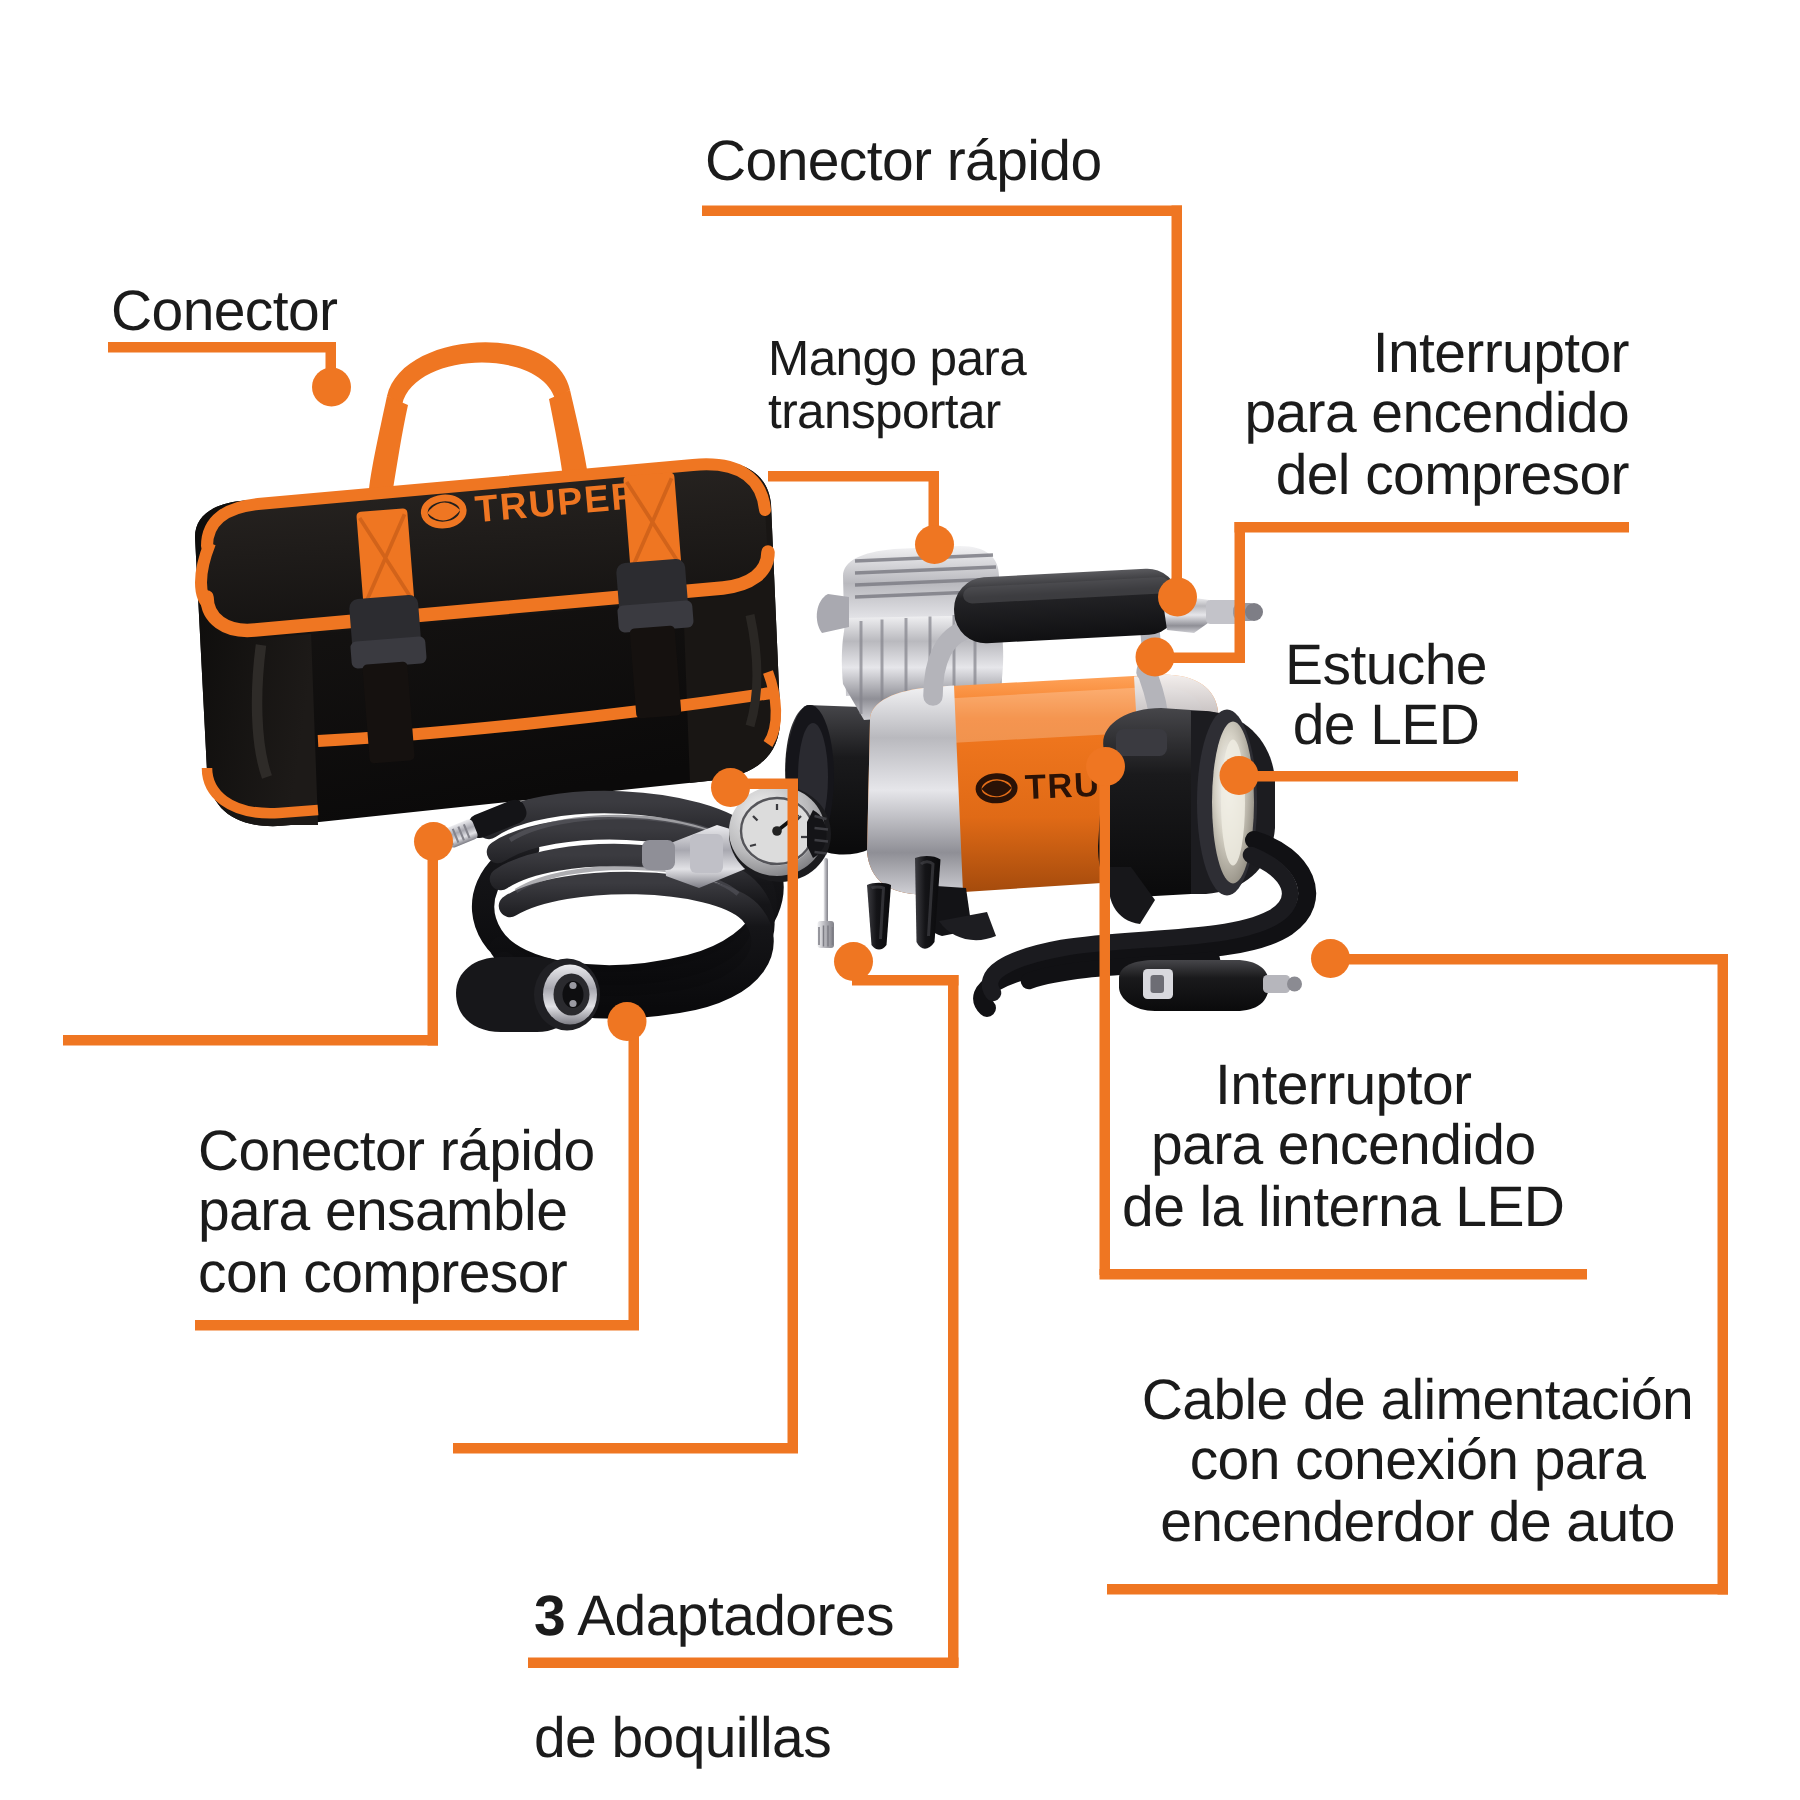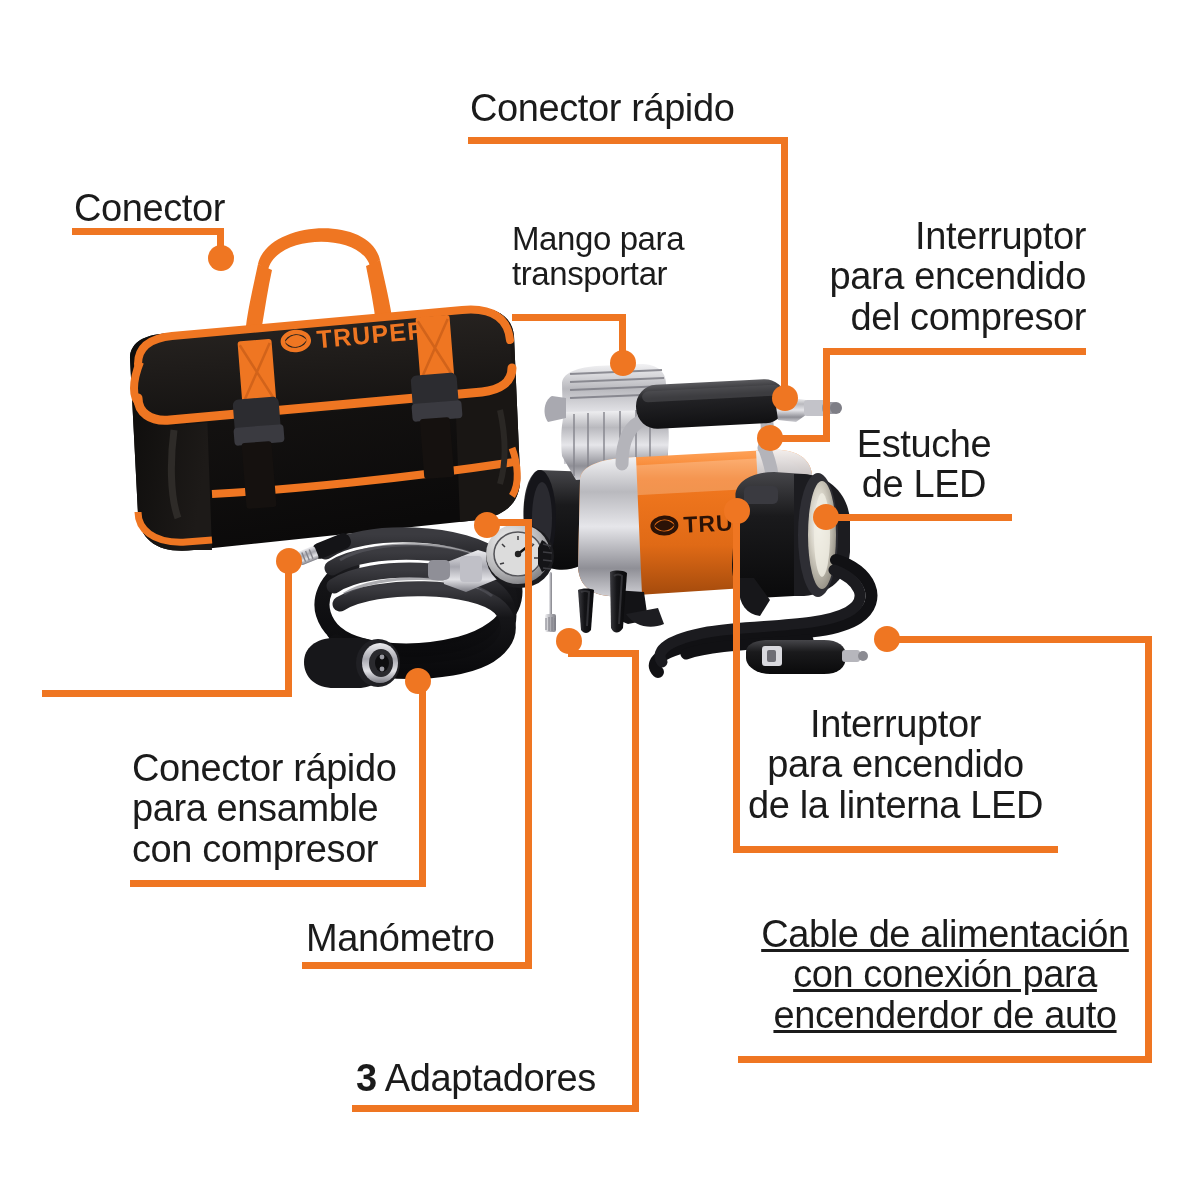--- a/index.html
+++ b/index.html
@@ -427,28 +427,28 @@
 para encendido
 del compresor</div>
 
   <div class="label lbl-center" style="left:836px;top:424px;width:176px;font-size:38px;">Estuche
 de LED</div>
 
   <div class="label lbl-center" style="left:733px;top:704px;width:325px;font-size:38px;">Interruptor
 para encendido
 de la linterna LED</div>
 
-  <div class="label lbl-center" style="left:738px;top:914px;width:414px;font-size:38px;text-decoration:underline;">Cable de alimentación
+  <div class="label lbl-center" style="left:738px;top:914px;width:414px;font-size:38px;">Cable de alimentación
 con conexión para
 encenderdor de auto</div>
 
 
   <div class="label lbl-left" style="left:132px;top:748px;font-size:38px;">Conector rápido
 para ensamble
 con compresor</div>
 
-  <div class="label lbl-left" style="left:306px;top:918px;font-size:38px;">Manómetro</div>
 
   <div class="label lbl-left" style="left:356px;top:1018px;font-size:38px;">
     <span class="bold3">3</span><span> Adaptadores</span><br>
+    <span>de boquillas</span>
   </div>
 
 </div>
 
 </body></html>

